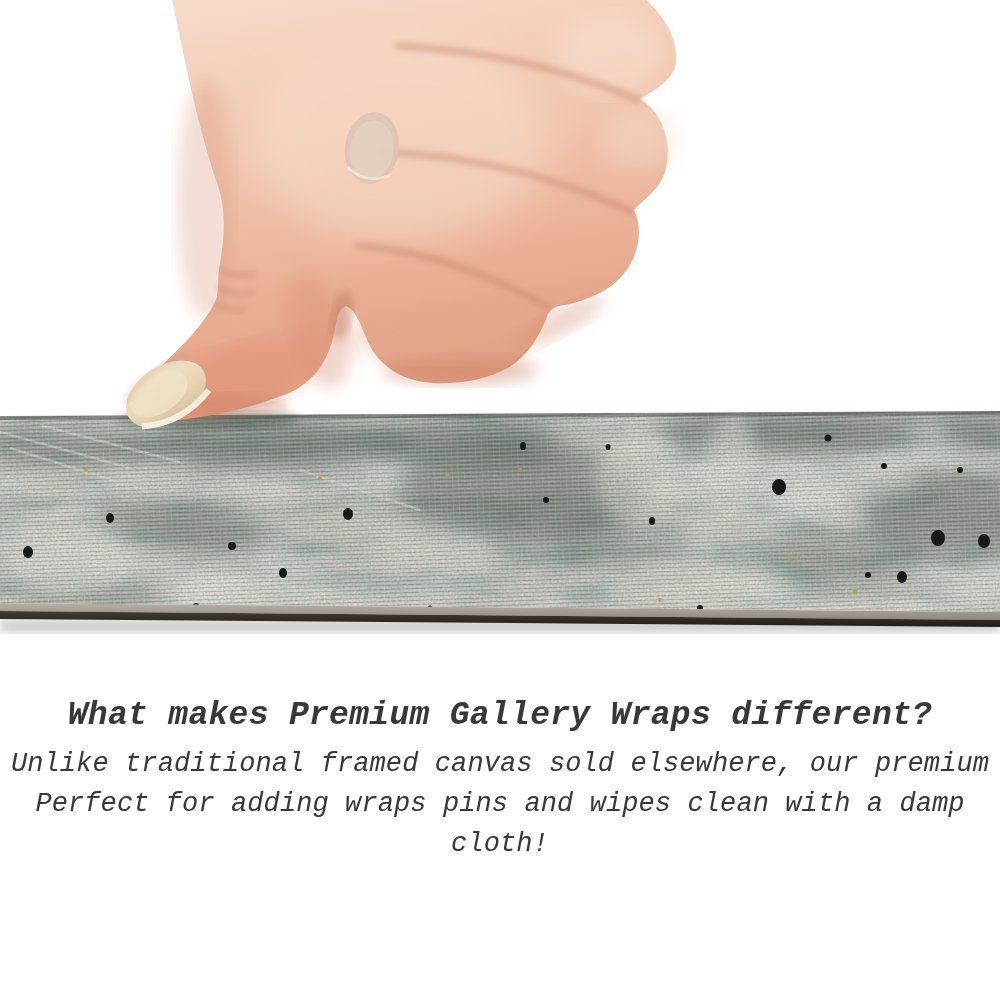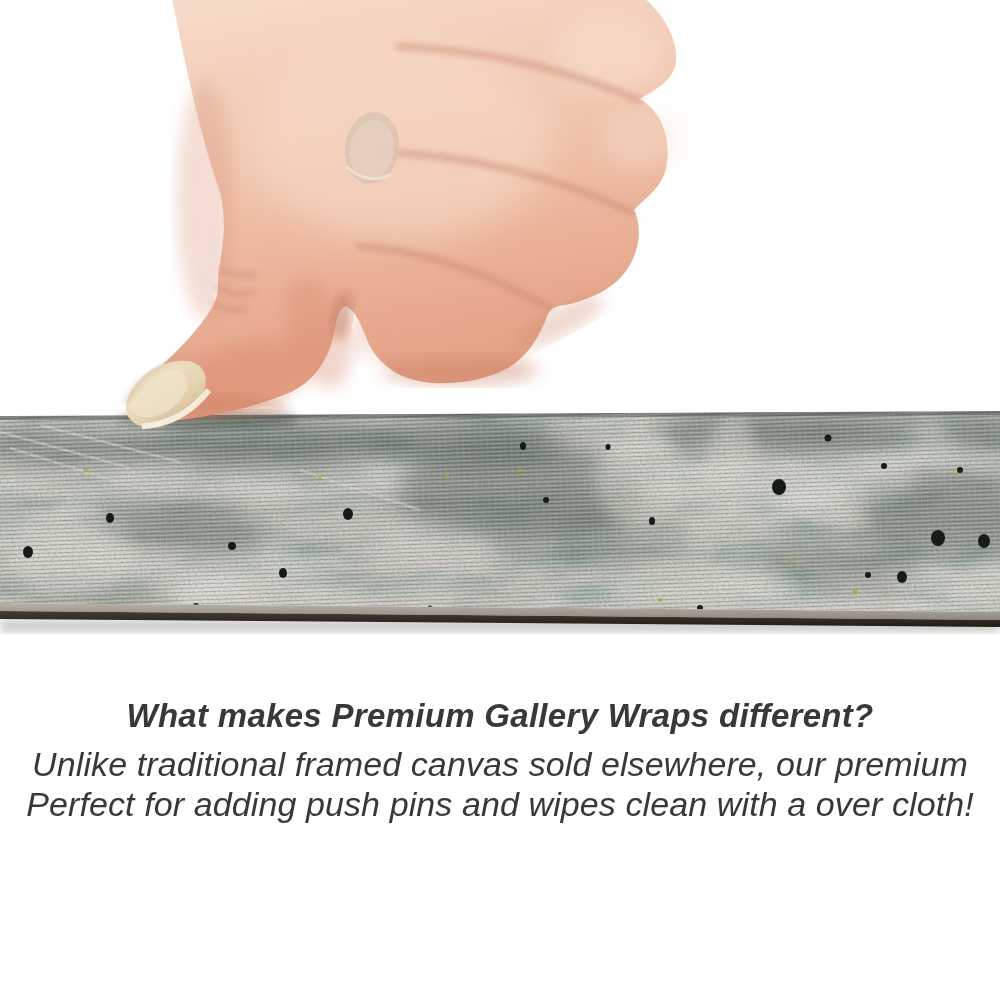--- a/index.html
+++ b/index.html
@@ -3,28 +3,28 @@
 <meta charset="utf-8">
 <style>
   html,body{margin:0;padding:0;background:#ffffff;}
   .stage{
     position:relative;width:1000px;height:1000px;background:#ffffff;
     overflow:hidden;font-family:"Liberation Sans",sans-serif;
   }
   .photo-svg{position:absolute;left:0;top:0;width:1000px;height:1000px;}
   .caption{
     position:absolute;left:0;right:0;top:694px;text-align:center;
-    color:#383838;font-style:italic;
+    color:#383838;font-style:italic;font-family:Liberation Mono, monospace;
   }
   .caption h2{
     margin:0 0 6px 0;font-size:33px;font-weight:600;letter-spacing:.3px;
     line-height:44px;font-style:italic;
   }
   .caption p{
-    margin:0;font-size:34px;font-weight:400;line-height:40px;letter-spacing:.1px;
+    margin:0;font-size:27px;font-weight:400;line-height:40px;letter-spacing:.1px;
   }
 </style>
 </head>
 <body>
 
 <div class="stage">
 
   <svg class="photo-svg" viewBox="0 0 1000 1000" aria-hidden="true">
     <defs>
       <clipPath id="texClip">
@@ -242,16 +242,16 @@
         <ellipse cx="160" cy="390" rx="32" ry="19" fill="#f0e3c8" opacity="0.75"></ellipse>
         <path d="M 128,408 q 36,20 76,6" fill="none" stroke="#f7f2e2" stroke-width="6" opacity="0.9"></path>
         <path d="M 126,380 q 38,-22 80,-6" fill="none" stroke="#c3997e" stroke-width="4" opacity="0.45" filter="url(#blur3)"></path>
       </g>
     </g>
   </svg>
 
   <div class="caption">
     <h2>What makes Premium Gallery Wraps different?</h2>
     <p>Unlike traditional framed canvas sold elsewhere, our premium</p>
-    <p>Perfect for adding push pins and wipes clean with a over cloth!</p>
+    <p>Perfect for adding wraps pins and wipes clean with a damp cloth!</p>
   </div>
 
 </div>
 
 </body></html>

